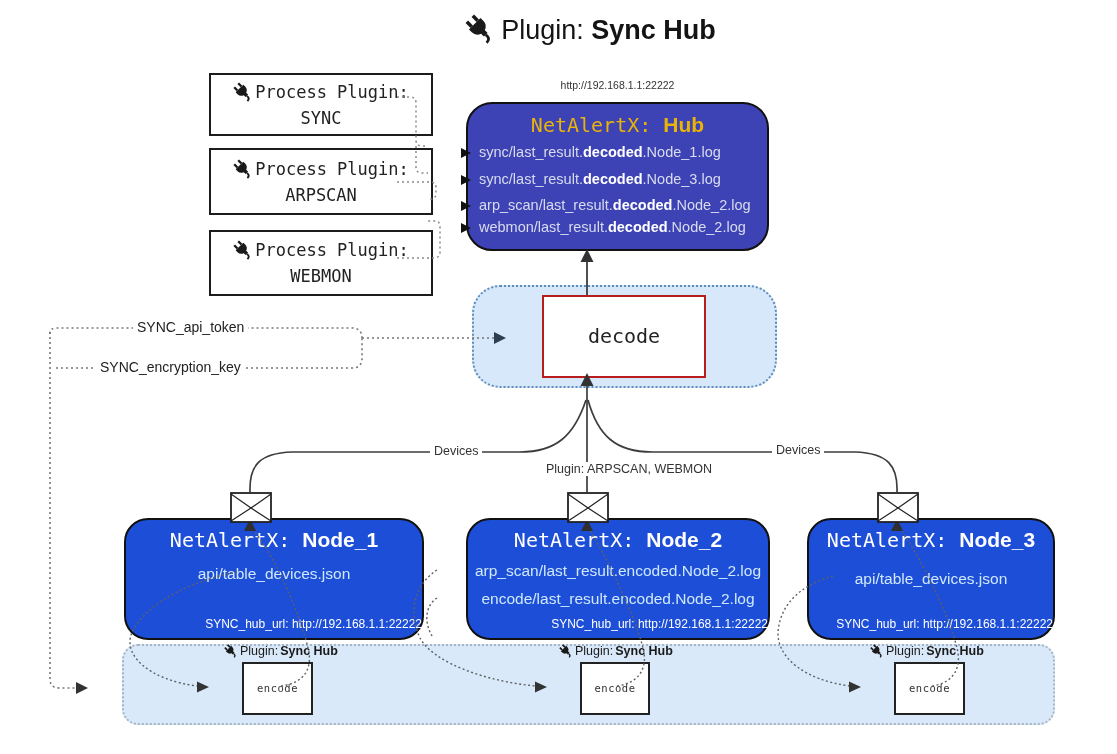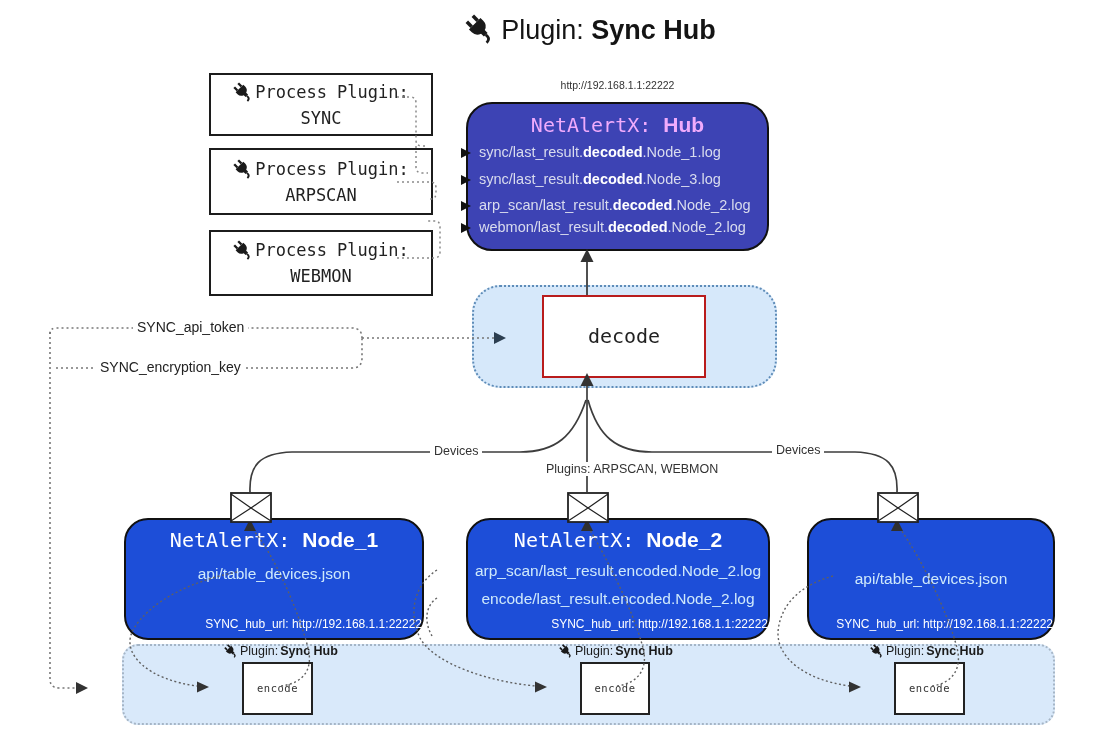--- a/index.html
+++ b/index.html
@@ -13,21 +13,21 @@
   .title svg{vertical-align:-5px;margin-right:6px;}
   
   .ppbox{left:177px;width:220px;background:#fff;border:2px solid #1c1c1c;z-index:2;
          display:flex;flex-direction:column;justify-content:center;align-items:center;
          font-size:17px;line-height:26px;color:#222;}
   .ppbox .l1{display:flex;align-items:center;gap:2px;white-space:nowrap;}
   
   .huburl{left:434px;top:79px;width:303px;text-align:center;font-size:10.5px;color:#333;z-index:3;}
   .hub{left:434px;top:102px;width:303px;height:149px;background:#3D43B4;border:2px solid #111;
        border-radius:26px;box-sizing:border-box;z-index:2;}
-  .hub .htitle{position:absolute;left:0;top:9px;width:100%;text-align:center;color:#f0abfc;
+  .hub .htitle{position:absolute;left:0;top:9px;width:100%;text-align:center;color:#eab308;
        font-size:20px;white-space:nowrap;}
   .hub .htitle .bold{font-family:"Liberation Sans",sans-serif;font-weight:700;font-size:21px;}
   .hubrow{position:absolute;left:11px;right:2px;height:19px;font-size:14.5px;color:#d9dcee;
        white-space:nowrap;}
   .hubrow b{color:#fff;font-weight:700;}
   .hubarrow{position:absolute;left:-7px;width:0;height:0;border-top:5px solid transparent;
        border-bottom:5px solid transparent;border-left:10px solid #111;}
   
   .decband{left:440px;top:285px;width:305px;height:103px;background:#D6E8FA;
        border:2px dotted #5E8CB8;border-radius:28px;box-sizing:border-box;z-index:2;}
@@ -131,20 +131,21 @@
     <div class="nfile" style="top:45px;">api/table_devices.json</div>
     <div class="nurl">SYNC_hub_url: http://192.168.1.1:22222</div>
   </div>
   <div class="abs node" style="left:434px;width:304px;">
     <div class="ntitle mono"><span>NetAlertX: </span><span class="bold">Node_2</span></div>
     <div class="nfile" style="top:42px;">arp_scan/last_result.encoded.Node_2.log</div>
     <div class="nfile" style="top:70px;">encode/last_result.encoded.Node_2.log</div>
     <div class="nurl">SYNC_hub_url: http://192.168.1.1:22222</div>
   </div>
   <div class="abs node" style="left:775px;width:248px;">
+    <div class="ntitle mono"><span>NetAlertX: </span><span class="bold">Node_3</span></div>
     <div class="nfile" style="top:50px;">api/table_devices.json</div>
     <div class="nurl">SYNC_hub_url: http://192.168.1.1:22222</div>
   </div>
 
   <div class="abs band"></div>
   <div class="abs bandlab" style="left:192px;">
       <svg width="14" height="14" viewBox="0 0 24 24">
         <use href="#plugsym"></use>
       </svg>
       <span>Plugin: </span>
@@ -222,16 +223,16 @@
     </g>
     <g transform="translate(877,492)">
       <rect x="1" y="1" width="40" height="29" fill="#fff" stroke="#222" stroke-width="1.8"></rect>
       <path d="M1 2 L21 16 L41 2 M1 29 L21 16 L41 29" fill="none" stroke="#222" stroke-width="1.2"></path>
     </g>
   </svg>
 
   <div class="abs flab toklab" style="left:101px;top:319px;">SYNC_api_token</div>
   <div class="abs flab toklab" style="left:64px;top:359px;">SYNC_encryption_key</div>
   <div class="abs flab edgelab" style="left:398px;top:444px;">Devices</div>
-  <div class="abs flab edgelab" style="left:510px;top:462px;">Plugins: ARPSCAN, WEBMON</div>
+  <div class="abs flab edgelab" style="left:510px;top:462px;">Plugin: ARPSCAN, WEBMON</div>
   <div class="abs flab edgelab" style="left:740px;top:443px;">Devices</div>
 
 </div>
 
 </body></html>

